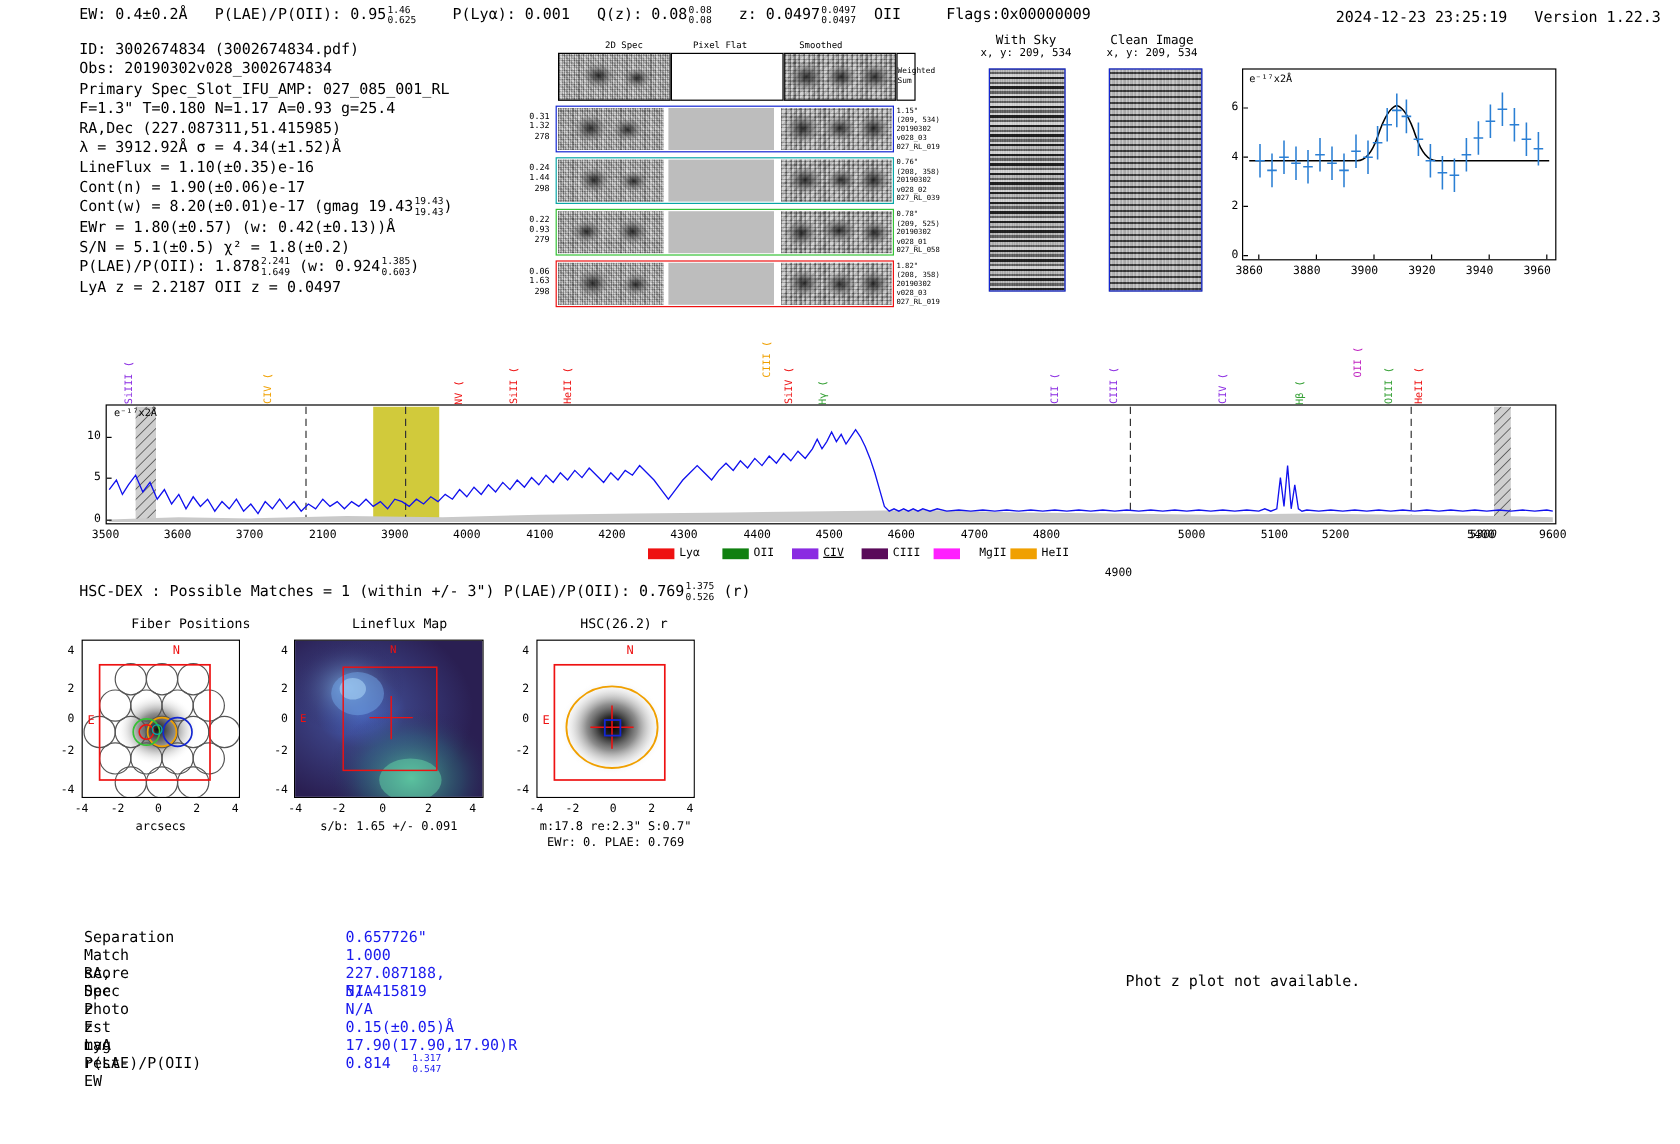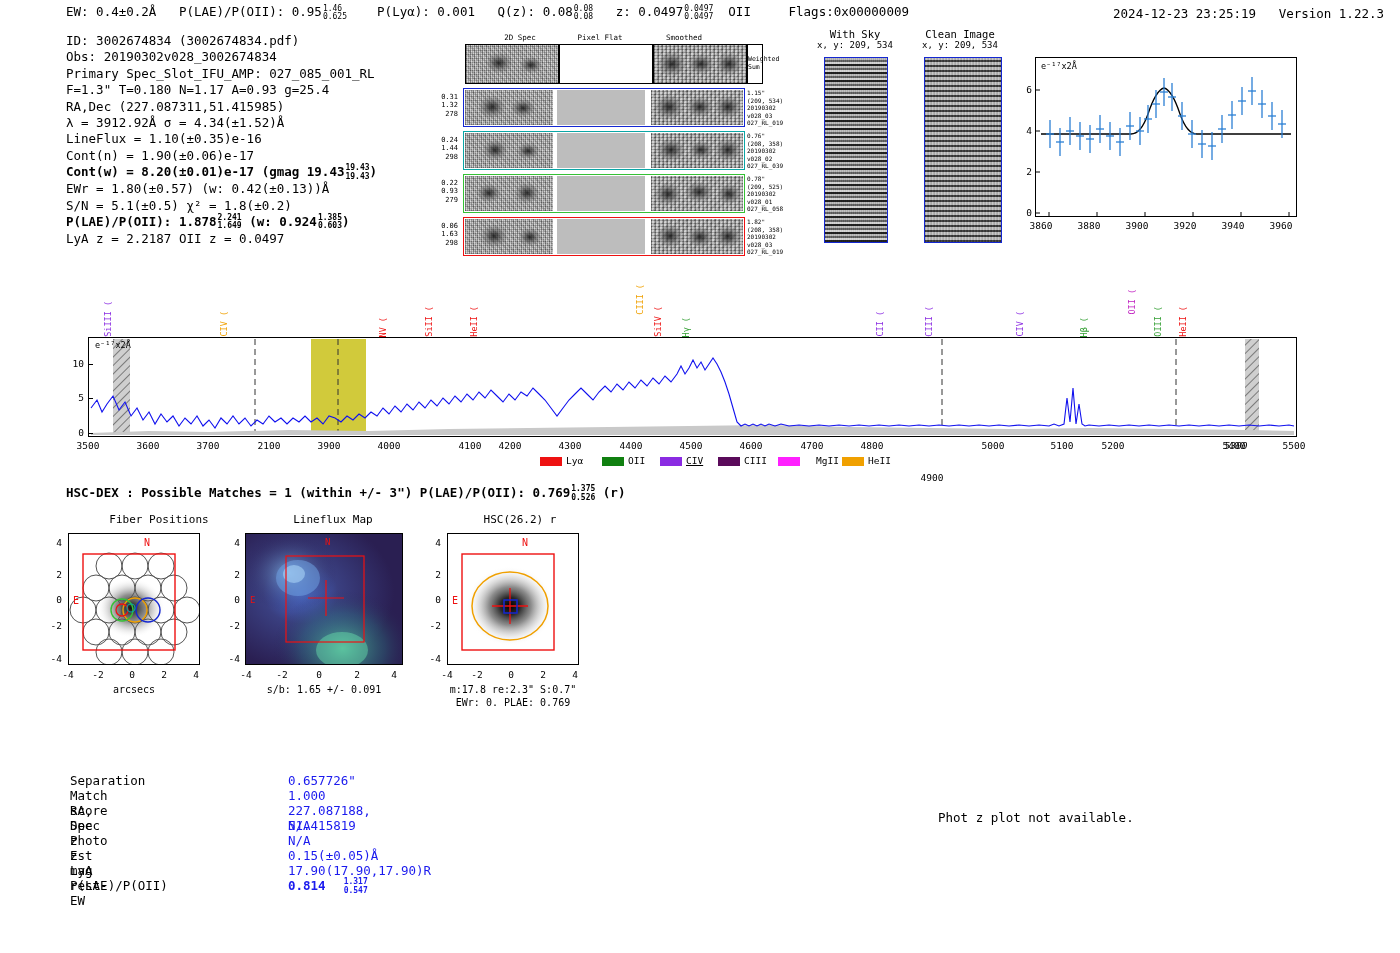--- a/index.html
+++ b/index.html
@@ -1,19 +1,19 @@
 <!DOCTYPE html>
 <html><head>
 <meta charset="utf-8">
 <style>
   html,body{margin:0;padding:0;background:#ffffff;}
   body{width:1400px;height:953px;position:relative;font-family:"DejaVu Sans Mono",monospace;color:#000;}
   .mono{font-family:"DejaVu Sans Mono",monospace;}
   .abs{position:absolute;}
-  .nowrap{white-space:nowrap;font-weight:bold;}
+  .nowrap{white-space:nowrap;}
 
   
   #hdr{left:66px;top:4px;font-size:12.5px;letter-spacing:0px;}
   #hdr .frac{display:inline-block;vertical-align:middle;font-size:8px;line-height:1.0;text-align:left;margin-left:1px;}
   #stamp{right:16px;top:6px;font-size:12.5px;}
 
   
   #info{left:66px;top:33px;font-size:12.5px;line-height:16.4px;}
   #info .frac{display:inline-block;vertical-align:middle;font-size:8px;line-height:1.05;text-align:left;margin-left:1px;}
 
@@ -402,35 +402,35 @@
 <div class="ticklab-y" style="left:60px;top:392px;width:24px;">5</div>
 <div class="ticklab-y" style="left:60px;top:427px;width:24px;">0</div>
 
 <div class="abs" id="xticks" style="left:88px;top:440px;width:1209px;height:14px;">
   <div class="ticklab" style="left:-17px;top:0;width:34px;">3500</div>
   <div class="ticklab" style="left:43px;top:0;width:34px;">3600</div>
   <div class="ticklab" style="left:103px;top:0;width:34px;">3700</div>
   <div class="ticklab" style="left:164px;top:0;width:34px;">2100</div>
   <div class="ticklab" style="left:224px;top:0;width:34px;">3900</div>
   <div class="ticklab" style="left:284px;top:0;width:34px;">4000</div>
-  <div class="ticklab" style="left:345px;top:0;width:34px;margin-left:20px;">4100</div>
+  <div class="ticklab" style="left:345px;top:0;width:34px;">4100</div>
   <div class="ticklab" style="left:405px;top:0;width:34px;">4200</div>
   <div class="ticklab" style="left:465px;top:0;width:34px;">4300</div>
   <div class="ticklab" style="left:526px;top:0;width:34px;">4400</div>
   <div class="ticklab" style="left:586px;top:0;width:34px;">4500</div>
   <div class="ticklab" style="left:646px;top:0;width:34px;">4600</div>
   <div class="ticklab" style="left:707px;top:0;width:34px;">4700</div>
   <div class="ticklab" style="left:767px;top:0;width:34px;">4800</div>
   <div class="ticklab" style="left:827px;top:0;width:34px;margin-top:32px;">4900</div>
   <div class="ticklab" style="left:888px;top:0;width:34px;">5000</div>
   <div class="ticklab" style="left:917px;top:0;width:34px;margin-left:40px;">5100</div>
   <div class="ticklab" style="left:1008px;top:0;width:34px;">5200</div>
   <div class="ticklab" style="left:1131px;top:0;width:34px;font-style:italic;">5300</div>
   <div class="ticklab" style="left:1129px;top:0;width:34px;">5400</div>
-  <div class="ticklab" style="left:1189px;top:0;width:34px;">5500</div>
+  <div class="ticklab" style="left:1189px;top:0;width:34px;">9600</div>
 </div>
 
 <div class="abs" style="left:540px;top:455px;width:330px;height:14px;">
   <div class="legendbox" style="left:0;top:2px;background:#ee1111;"></div>
   <div class="legendtxt" style="left:26px;top:0;">Lyα</div>
   <div class="legendbox" style="left:62px;top:2px;background:#108010;"></div>
   <div class="legendtxt" style="left:88px;top:0;">OII</div>
   <div class="legendbox" style="left:120px;top:2px;background:#8a2be2;"></div>
   <div class="legendtxt" style="left:146px;top:0;text-decoration:underline;">CIV</div>
   <div class="legendbox" style="left:178px;top:2px;background:#5a0a5a;"></div>

